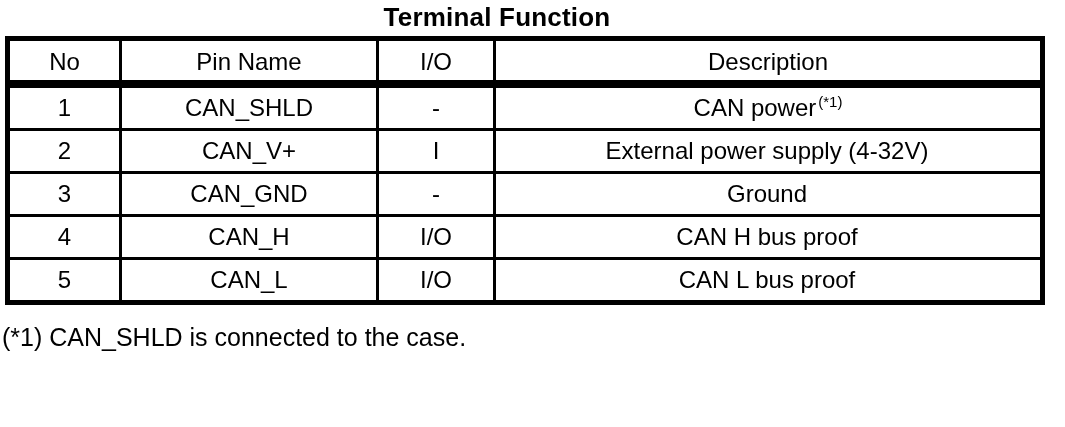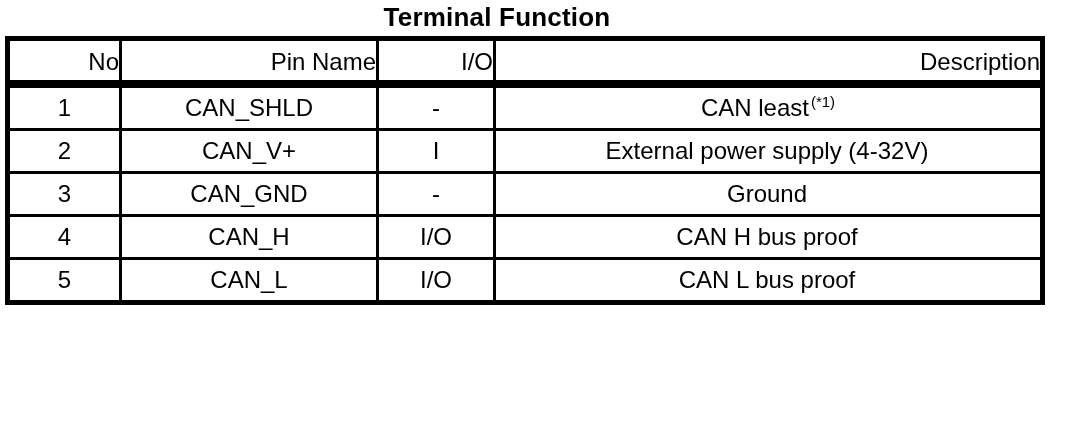--- a/index.html
+++ b/index.html
@@ -66,21 +66,20 @@
     padding: 0;
     height: 40px;
     line-height: 40px;
     background: #ffffff;
   }
 
   table.pin-table thead th {
     height: 42px;
     line-height: 42px;
     border-bottom: 3px double #000;
-    text-align: right;
   }
 
   
   table.pin-table thead tr.header-row th {
     border-bottom: none;
     box-shadow: inset 0 -3px 0 0 #000;
   }
   table.pin-table tbody tr:first-child td {
     border-top: 5px solid #000;
   }
@@ -134,21 +133,21 @@
           <th>I/O</th>
           <th>Description</th>
         </tr>
       </thead>
       <tbody>
 
         <tr>
           <td>1</td>
           <td>CAN_SHLD</td>
           <td>-</td>
-          <td><span>CAN least</span><sup class="note-ref">(*1)</sup></td>
+          <td><span>CAN power</span><sup class="note-ref">(*1)</sup></td>
         </tr>
 
         <tr>
           <td>2</td>
           <td>CAN_V+</td>
           <td>I</td>
           <td><span>External power supply (4-32V)</span><sup class="note-ref"></sup></td>
         </tr>
 
         <tr>
@@ -170,15 +169,16 @@
           <td>CAN_L</td>
           <td>I/O</td>
           <td><span>CAN L bus proof</span><sup class="note-ref"></sup></td>
         </tr>
 
       </tbody>
     </table>
   </div>
 
   <div class="notice-block">
+    <span class="notice-line">(*1) CAN_SHLD is connected to the case.</span>
   </div>
 
 </div>
 
 </body></html>

